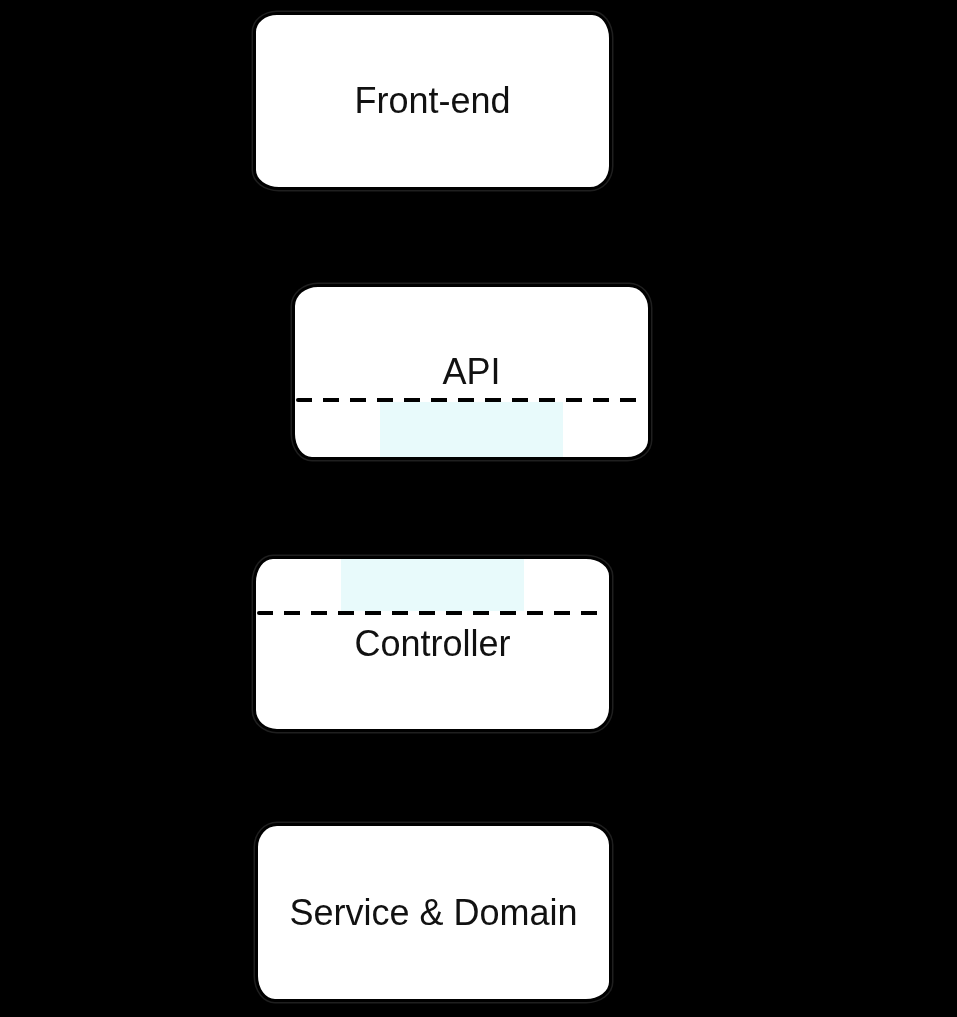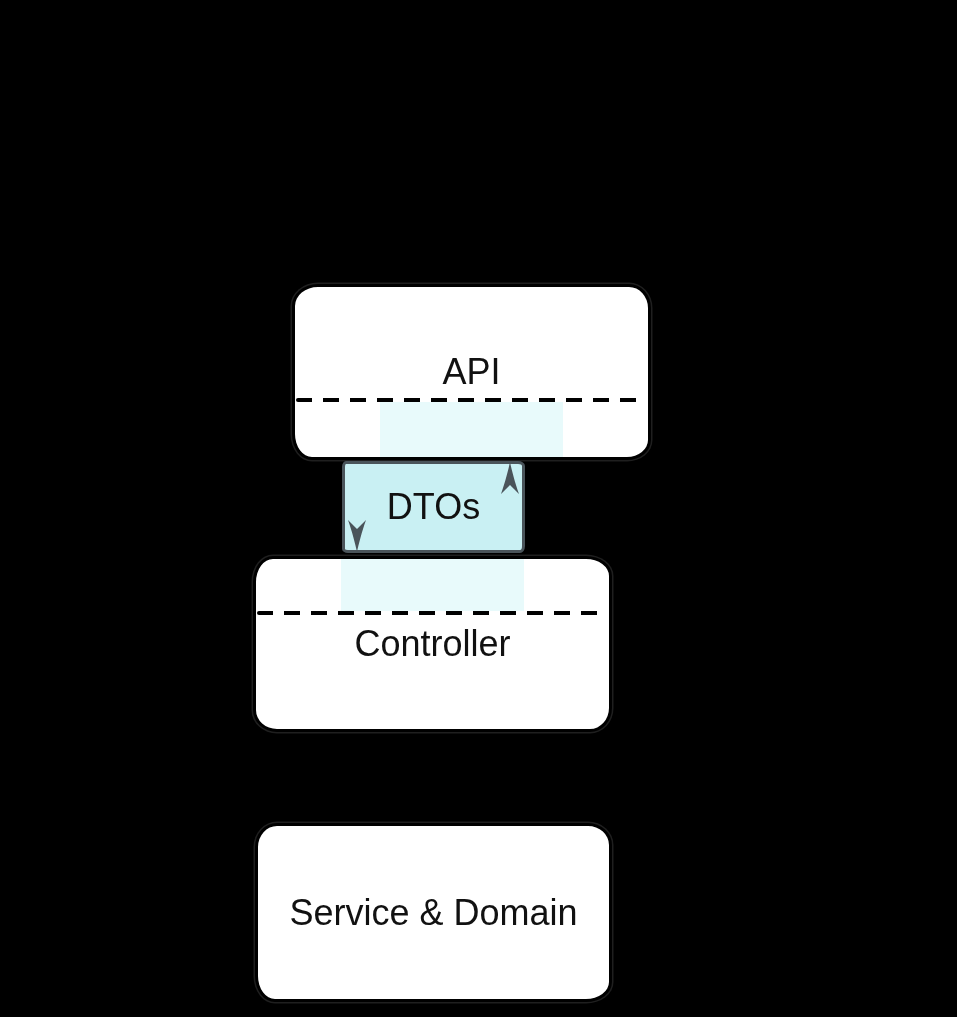--- a/index.html
+++ b/index.html
@@ -42,40 +42,30 @@
   .arrow-up{top:-2px;right:1px;width:22px;height:34px;}
   .arrow-down{bottom:-2px;left:1px;width:22px;height:34px;}
   .arrow svg{display:block;width:100%;height:100%;}
   .arrow path{fill:var(--dto-stroke);}
 </style>
 </head>
 <body>
 
 <div class="canvas">
 
+  <div class="box box-frontend">
+    <span class="box-label">Front-end</span>
+  </div>
 
   <div class="box box-api">
     <div class="band band-api"></div>
     <div class="dash dash-api"></div>
     <span class="box-label">API</span>
   </div>
 
-  <div class="dto">
-    <span class="arrow arrow-up">
-      <svg viewBox="0 0 22 34" xmlns="http://www.w3.org/2000/svg">
-        <path d="M11 0 C12.5 7 16 21 20 32 L11 23 L2 32 C6 21 9.5 7 11 0 Z"></path>
-      </svg>
-    </span>
-    <span class="arrow arrow-down">
-      <svg viewBox="0 0 22 34" xmlns="http://www.w3.org/2000/svg">
-        <path d="M11 34 C9.5 27 6 13 2 2 L11 11 L20 2 C16 13 12.5 27 11 34 Z"></path>
-      </svg>
-    </span>
-    <span class="box-label">DTOs</span>
-  </div>
 
   <div class="box box-service">
     <span class="box-label">Service &amp; Domain</span>
   </div>
 
   <div class="box box-controller">
     <div class="band band-controller"></div>
     <div class="dash dash-controller"></div>
     <span class="box-label">Controller</span>
   </div>

